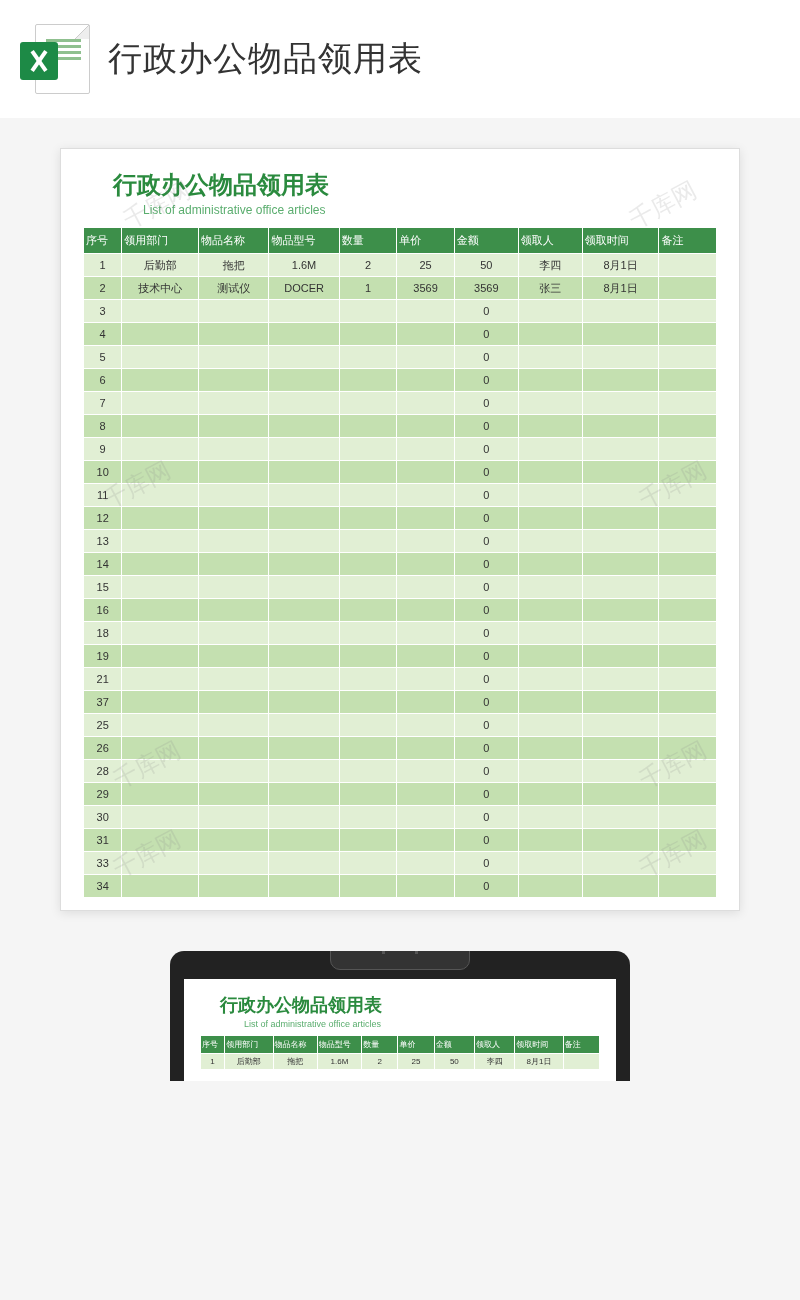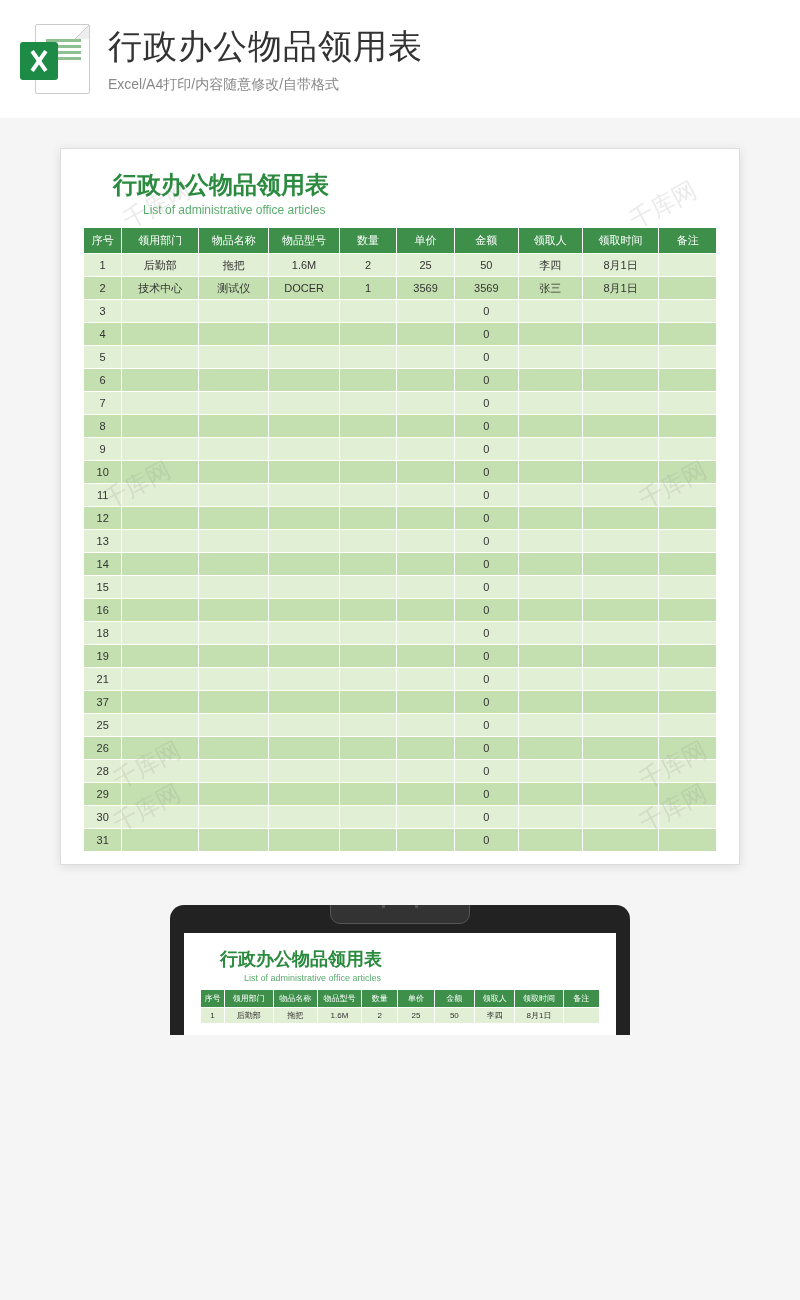--- a/index.html
+++ b/index.html
@@ -91,21 +91,21 @@
     border-collapse: collapse;
     table-layout: fixed;
   }
   th {
     background: #3d8f4a;
     color: #fff;
     font-size: 11px;
     font-weight: 500;
     padding: 5px 2px;
     border: 1px solid #fff;
-    text-align: center;
+    text-align: left;
   }
   td {
     font-size: 11px;
     color: #333;
     text-align: center;
     padding: 3.5px 2px;
     border: 1px solid #fff;
     height: 23px;
   }
   tbody tr:nth-child(odd) td { background: #e1efd4; }
@@ -171,21 +171,20 @@
           <div></div>
           <div></div>
           <div></div>
           <div></div>
         </div>
       </div>
     <div class="badge"></div>
   </div>
   <div class="header-text">
     <div class="header-title">行政办公物品领用表</div>
-    <div class="header-sub">Excel/A4打印/内容随意修改/自带格式</div>
   </div>
 </div>
 
 <div class="preview-wrap">
   <div class="preview">
     <div class="watermark" style="top:40px; left:60px;">千库网</div>
     <div class="watermark" style="top:40px; right:40px;">千库网</div>
     <div class="watermark" style="top:320px; left:40px;">千库网</div>
     <div class="watermark" style="top:320px; right:30px;">千库网</div>
     <div class="watermark" style="top:600px; left:50px;">千库网</div>
@@ -519,20 +518,44 @@
             <td></td>
             <td></td>
             <td></td>
             <td>0</td>
             <td></td>
             <td></td>
             <td></td>
           </tr>
           <tr>
             <td>31</td>
+            <td></td>
+            <td></td>
+            <td></td>
+            <td></td>
+            <td></td>
+            <td>0</td>
+            <td></td>
+            <td></td>
+            <td></td>
+          </tr>
+          <tr>
+            <td>33</td>
+            <td></td>
+            <td></td>
+            <td></td>
+            <td></td>
+            <td></td>
+            <td>0</td>
+            <td></td>
+            <td></td>
+            <td></td>
+          </tr>
+          <tr>
+            <td>34</td>
             <td></td>
             <td></td>
             <td></td>
             <td></td>
             <td></td>
             <td>0</td>
             <td></td>
             <td></td>
             <td></td>
           </tr>

